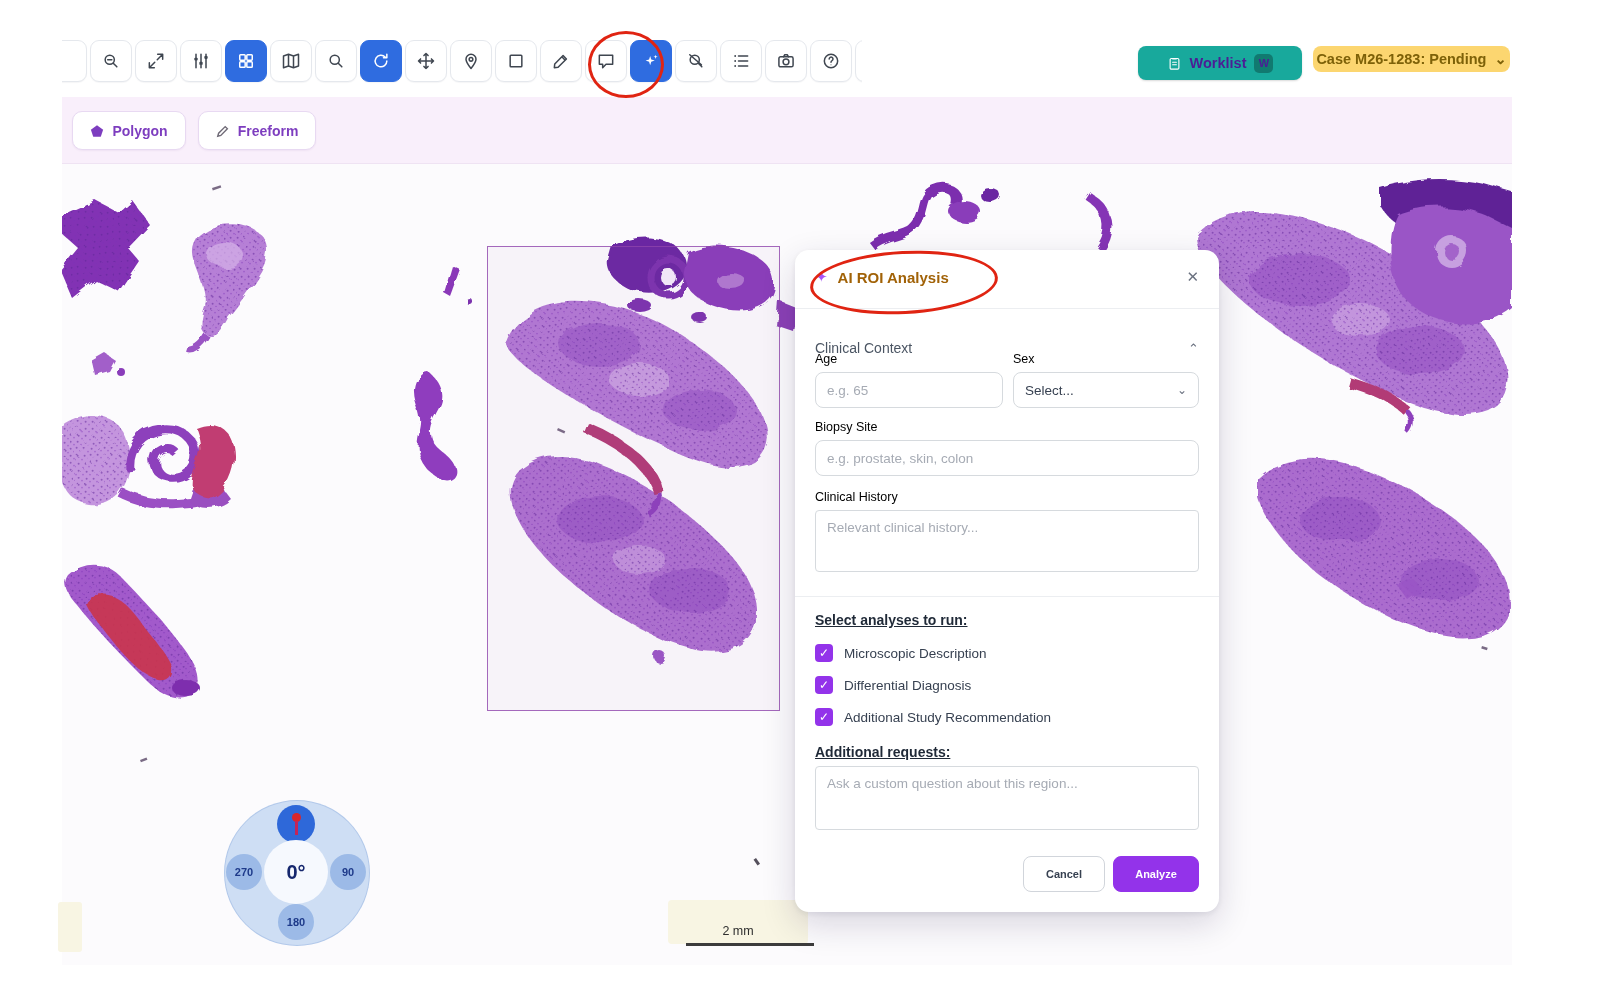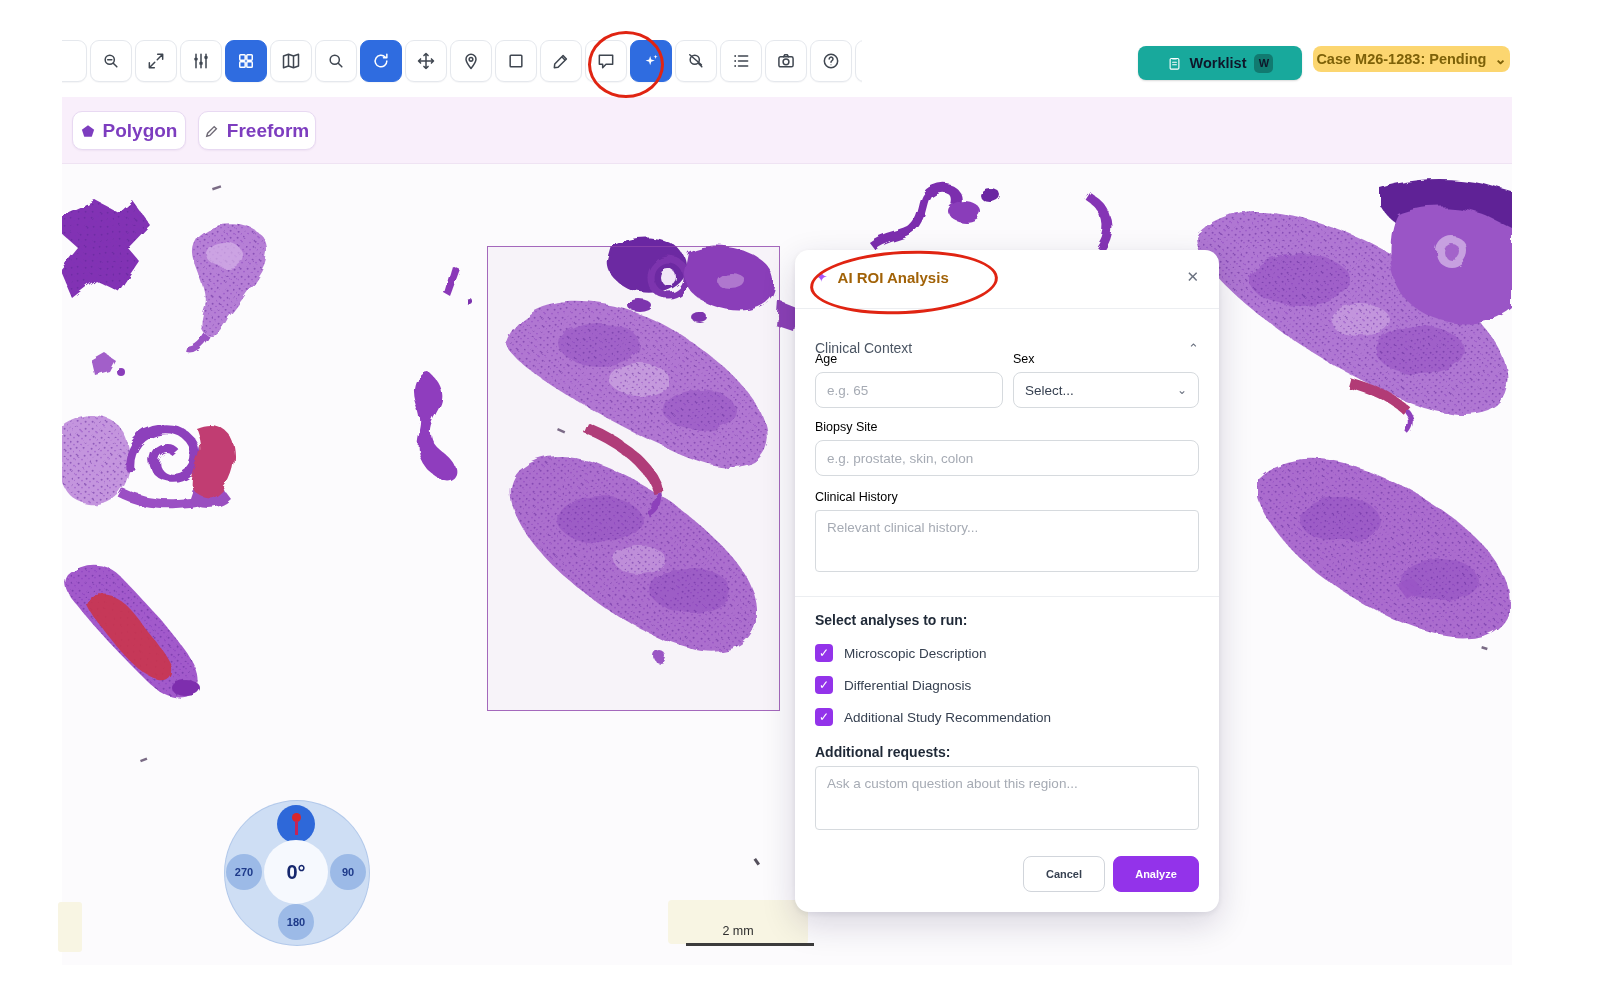--- a/index.html
+++ b/index.html
@@ -14,30 +14,30 @@
   .tbtn{flex:0 0 40px;width:40px;height:40px;border-radius:9px;background:#fff;border:1px solid #e5e8ed;
     box-shadow:0 1px 1px rgba(20,30,50,.04);display:flex;align-items:center;justify-content:center;cursor:pointer;}
   .tbtn svg{width:20px;height:20px;stroke:#3f4650;stroke-width:1.8;fill:none;stroke-linecap:round;stroke-linejoin:round;}
   .tbtn.active{background:#2f6ce0;border-color:#2f6ce0;}
   .tbtn.active svg{stroke:#fff;}
   .tbtn.partial{margin-left:-17px;}
   .ring-toolbar{position:absolute;left:588px;top:31px;width:70px;height:61px;border:3px solid #e02412;border-radius:50%;z-index:12;pointer-events:none;}
   .ring-title{position:absolute;left:810px;top:251px;width:182px;height:57px;border:3px solid #e02412;border-radius:50%;z-index:12;transform:rotate(-3deg);pointer-events:none;}
   
   .worklist{position:absolute;left:1138px;top:46px;width:164px;height:34px;background:#18a99c;border-radius:8px;z-index:10;
-    display:flex;align-items:center;justify-content:center;gap:8px;color:#0f172a;font-size:14.5px;font-weight:bold;box-shadow:0 1px 2px rgba(0,0,0,.15);cursor:pointer;}
+    display:flex;align-items:center;justify-content:center;gap:8px;color:#4c1d95;font-size:14.5px;font-weight:bold;box-shadow:0 1px 2px rgba(0,0,0,.15);cursor:pointer;}
   .worklist svg{width:15px;height:15px;stroke:#fff;stroke-width:1.8;fill:none;stroke-linecap:round;}
   .wbadge{width:19px;height:19px;border-radius:5px;background:rgba(0,0,0,.28);font-size:11px;font-weight:bold;
     display:flex;align-items:center;justify-content:center;}
   .casebtn{position:absolute;left:1313px;top:46px;width:197px;height:26px;background:#fcd670;border-radius:8px;z-index:10;
     display:flex;align-items:center;justify-content:center;gap:8px;color:#7d6108;font-size:14.5px;font-weight:bold;cursor:pointer;}
   
   .strip{position:absolute;left:62px;top:97px;width:1450px;height:66px;background:#f9effb;border-bottom:1px solid #efe3f3;z-index:3;}
   .chip{position:absolute;top:14px;height:37px;background:#fff;border:1px solid #e8d9f2;border-radius:10px;
-    display:flex;align-items:center;justify-content:center;gap:8px;color:#7d3dbf;font-size:19px;font-weight:bold;
+    display:flex;align-items:center;justify-content:center;gap:8px;color:#7d3dbf;font-size:14px;font-weight:bold;
     box-shadow:0 1px 2px rgba(90,40,120,.06);cursor:pointer;}
   .chip svg{width:14px;height:14px;}
   
   .panel{position:absolute;left:795px;top:250px;width:424px;height:662px;background:#fff;border-radius:14px;z-index:6;
     box-shadow:0 12px 34px rgba(25,15,60,.16),0 2px 6px rgba(25,15,60,.08);color:#1f2937;}
   .panel .hdr{position:absolute;left:20px;top:18px;right:20px;display:flex;align-items:center;gap:10px;}
   .panel .hdr .title{font-size:15px;font-weight:bold;color:#a16207;}
   .panel .hdr .spark{color:#a855f7;font-size:15px;}
   .panel .close{margin-left:auto;color:#6b7280;font-size:15px;cursor:pointer;}
   .hr{position:absolute;left:0;right:0;height:1px;background:#eceef1;}
@@ -45,21 +45,21 @@
   .chev{margin-left:auto;color:#6b7280;font-size:13px;cursor:pointer;}
   .flabel{position:absolute;font-size:12.5px;color:#000000;}
   .finput{position:absolute;height:36px;border:1px solid #d6dade;border-radius:8px;background:#fff;box-sizing:border-box;
     font-family:"Liberation Sans",sans-serif;font-size:13.5px;color:#374151;padding:0 11px;outline:none;}
   .finput::placeholder,textarea.farea::placeholder{color:#a6abb4;}
   .fselect{position:absolute;height:36px;border:1px solid #d6dade;border-radius:8px;background:#fff;box-sizing:border-box;
     display:flex;align-items:center;padding:0 11px;font-size:13.5px;color:#374151;cursor:pointer;}
   .fselect .chev{font-size:12px;}
   textarea.farea{position:absolute;border:1px solid #d6dade;border-radius:4px;background:#fff;box-sizing:border-box;resize:none;
     font-family:"Liberation Sans",sans-serif;font-size:13.5px;color:#374151;padding:9px 11px;outline:none;}
-  .h2{position:absolute;left:20px;font-size:14px;font-weight:bold;color:#1f2937;}
+  .h2{position:absolute;left:20px;font-size:14px;font-weight:bold;color:#1f2937;text-decoration:underline;}
   .chkrow{position:absolute;left:20px;display:flex;align-items:center;gap:11px;font-size:13.5px;color:#374151;cursor:pointer;}
   .box{width:18px;height:18px;border-radius:4px;background:#9333ea;color:#fff;font-size:12px;display:flex;align-items:center;justify-content:center;}
   .btn{position:absolute;height:36px;border-radius:8px;font-size:11px;font-weight:bold;display:flex;align-items:center;justify-content:center;cursor:pointer;box-sizing:border-box;}
   .btn.cancel{left:228px;width:82px;background:#fff;border:1px solid #d1d5db;color:#374151;}
   .btn.analyze{left:318px;width:86px;background:#9333ea;border:1px solid #9333ea;color:#fff;}
   
   .dial{position:absolute;left:224px;top:800px;width:144px;height:144px;z-index:5;}
   .dial .outer{position:absolute;left:0;top:0;width:144px;height:144px;border-radius:50%;background:rgba(188,211,240,.72);border:1px solid rgba(150,180,225,.5);}
   .dial .inner{position:absolute;left:40px;top:40px;width:64px;height:64px;border-radius:50%;background:#f6f9fe;
     display:flex;align-items:center;justify-content:center;font-size:20px;font-weight:bold;color:#16286e;}

